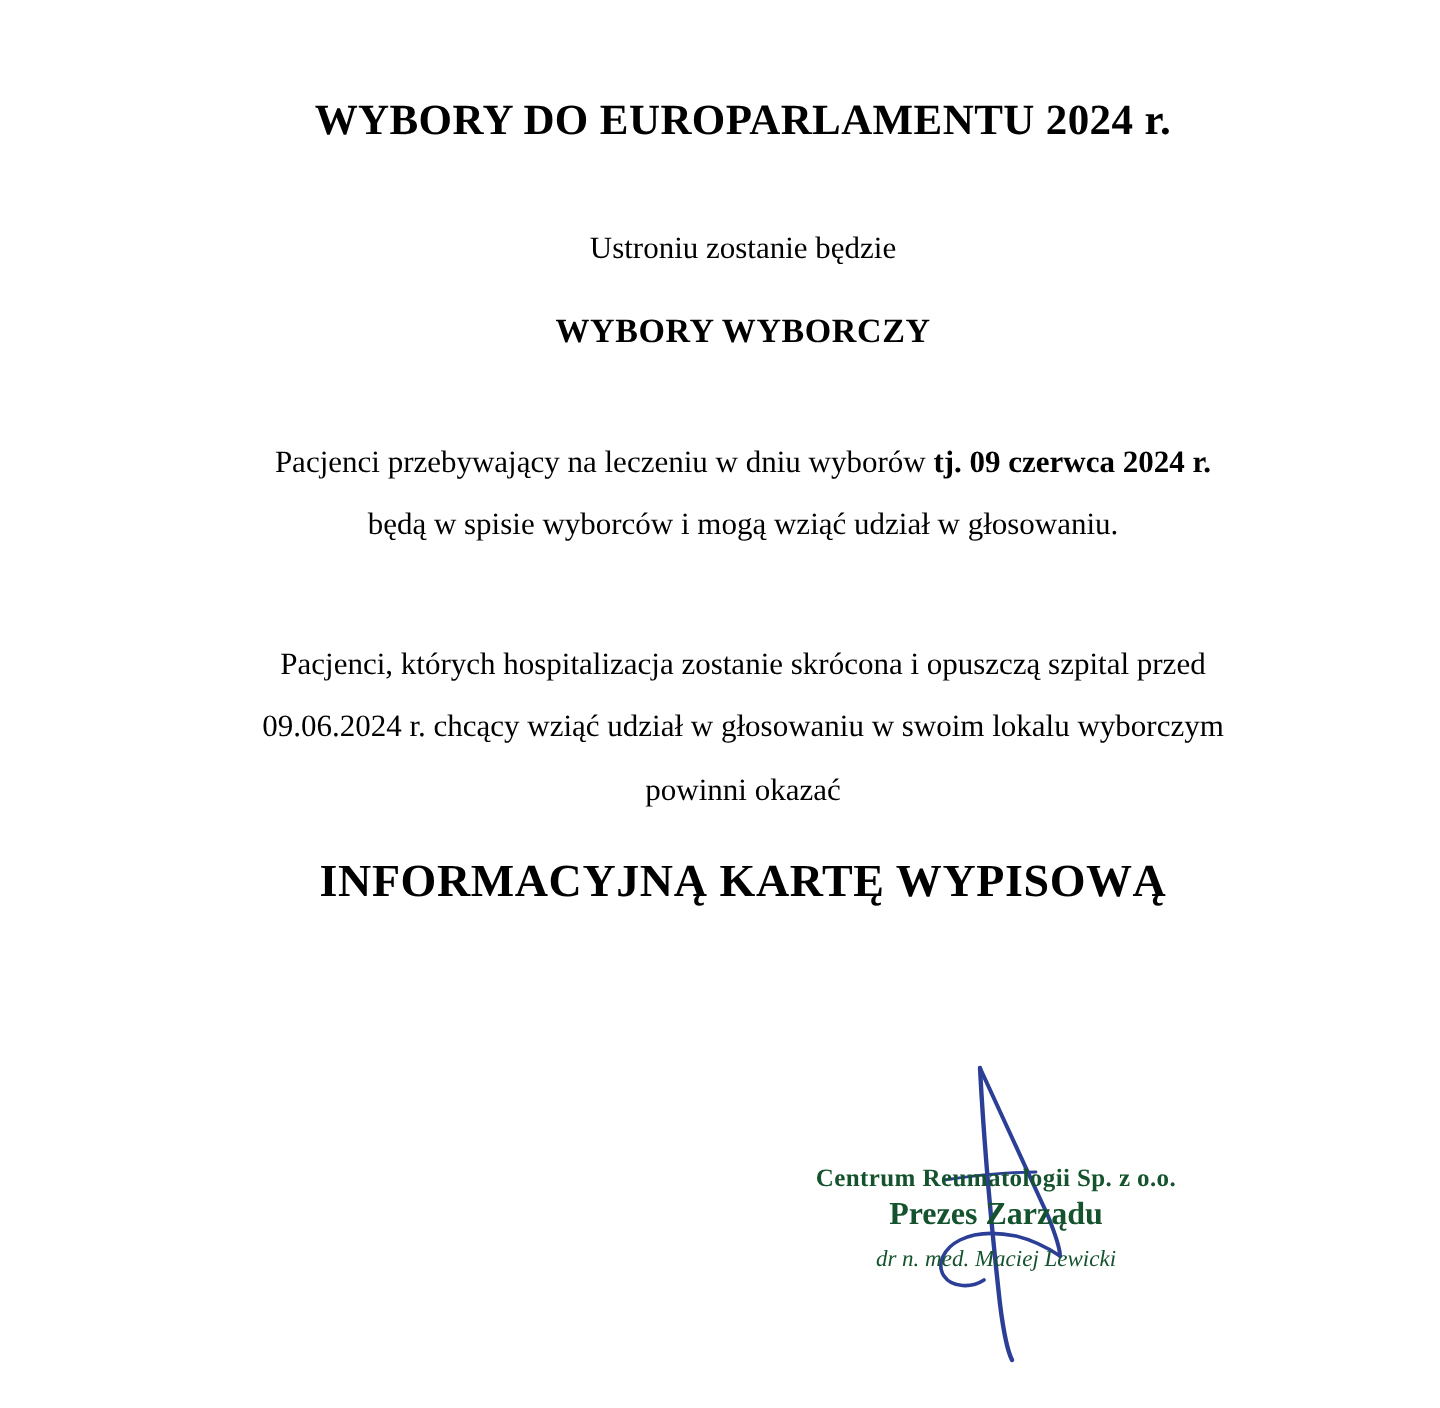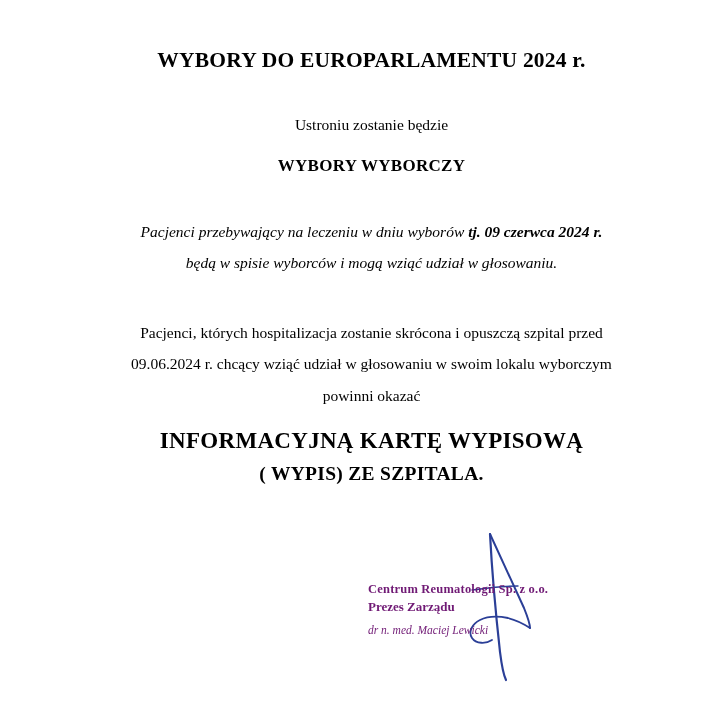--- a/index.html
+++ b/index.html
@@ -44,21 +44,20 @@
     font-weight: bold;
     font-size: 17px;
     letter-spacing: 0.3px;
   }
   .bold-line.lokal {
     margin-top: 19px;
   }
   .para.block-2 {
     margin-top: 43px;
     padding: 0 58px;
-    font-style: italic;
   }
   .para.block-2 .l2 {
     margin-top: 6px;
   }
   .para.block-3 {
     margin-top: 45px;
     padding: 0 40px;
   }
   .para.block-3 .l2 {
     margin-top: 6px;
@@ -82,33 +81,34 @@
     left: 352px;
     top: 520px;
     width: 260px;
     height: 170px;
   }
   .stamp-text {
     position: absolute;
     left: 0;
     top: 0;
     width: 260px;
-    color: #701a75;
+    text-align: center;
+    color: #14532d;
     font-family: "Liberation Serif", serif;
     pointer-events: none;
   }
   .stamp-line1 {
     top: 62px;
     font-size: 12.5px;
     font-weight: bold;
     letter-spacing: 0.2px;
   }
   .stamp-line2 {
     top: 79px;
-    font-size: 13px;
+    font-size: 16px;
     font-weight: bold;
   }
   .stamp-line3 {
     top: 104px;
     font-size: 11.5px;
     font-style: italic;
   }
   .signature-svg {
     position: absolute;
     left: 0;
@@ -136,21 +136,20 @@
   </div>
 
   <div class="para block-3">
     <div class="l1">Pacjenci, których hospitalizacja zostanie skrócona i opuszczą szpital przed</div>
     <div class="l2">09.06.2024 r.  chcący wziąć udział w głosowaniu w swoim lokalu wyborczym</div>
     <div class="l3">powinni okazać</div>
   </div>
 
   <div class="bold-line karta">INFORMACYJNĄ KARTĘ WYPISOWĄ</div>
 
-  <div class="bold-line wypis">( WYPIS) ZE SZPITALA.</div>
 
   <div class="stamp-area">
     <svg class="signature-svg" viewBox="0 0 260 170">
       <path d="M122 14 C124 52, 128 96, 132 132 C134 148, 136 156, 138 160" fill="none" stroke="#2b3f97" stroke-width="2.2" stroke-linecap="round"></path>
       <path d="M122 14 C134 40, 146 66, 156 88 C160 98, 162 104, 162 108" fill="none" stroke="#2b3f97" stroke-width="2" stroke-linecap="round"></path>
       <path d="M162 108 C156 104, 148 100, 140 98 C130 96, 120 96, 112 100 C104 104, 100 112, 104 118 C108 124, 118 124, 124 120" fill="none" stroke="#2b3f97" stroke-width="1.8" stroke-linecap="round"></path>
       <path d="M104 70 C118 68, 134 66, 150 66" fill="none" stroke="#2b3f97" stroke-width="1.4" stroke-linecap="round"></path>
     </svg>
     <div class="stamp-text stamp-line1">Centrum Reumatologii Sp. z o.o.</div>
     <div class="stamp-text stamp-line2">Prezes Zarządu</div>

